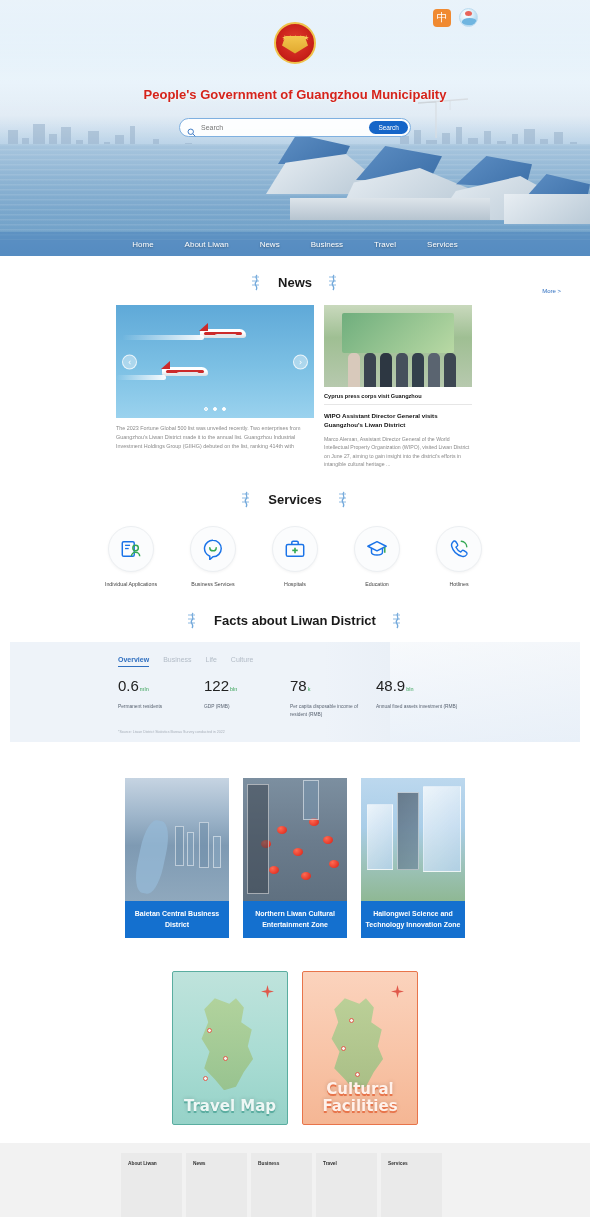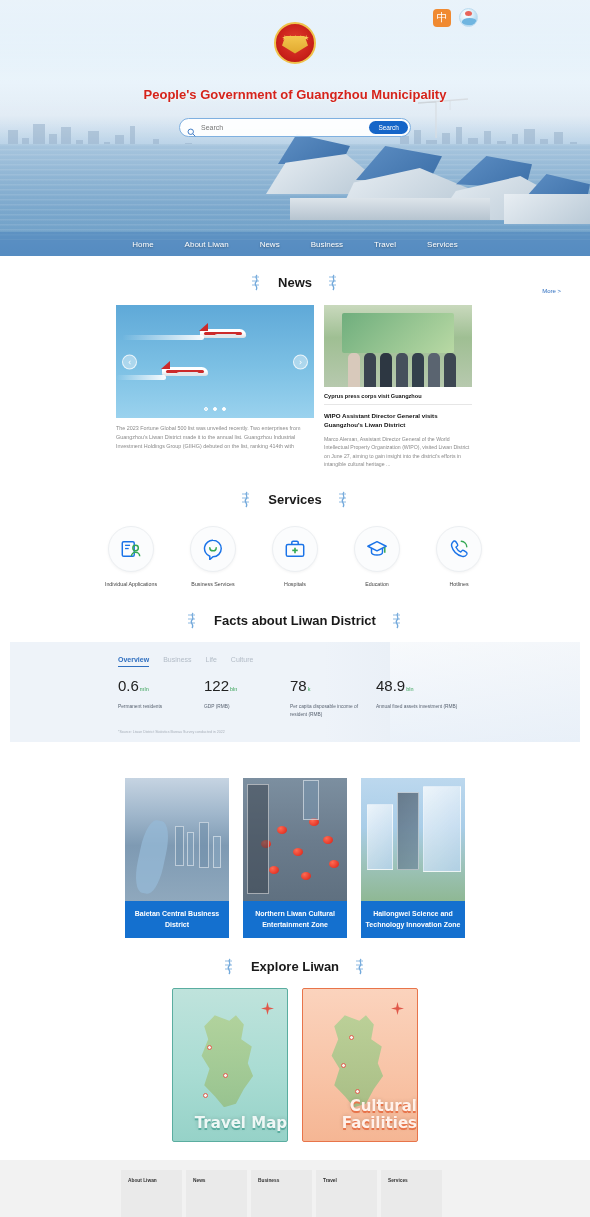--- a/index.html
+++ b/index.html
@@ -301,21 +301,21 @@
     position: absolute; left: 22px; top: 26px; width: 66px; height: 92px;
     background: linear-gradient(to bottom, rgba(176,208,146,.85), rgba(150,190,128,.8));
     clip-path: polygon(30% 0, 52% 6%, 62% 0, 74% 10%, 70% 26%, 86% 34%,
       80% 52%, 88% 66%, 74% 80%, 62% 96%, 44% 100%, 30% 88%,
       14% 76%, 22% 58%, 10% 44%, 20% 26%, 14% 12%);
   }
   .exp-compass {
     position: absolute; right: 13px; top: 12px; width: 13px; height: 13px;
   }
   .exp-label {
-    position: absolute; left: 0; right: 0; bottom: 10px; text-align: right;
+    position: absolute; left: 0; right: 0; bottom: 10px; text-align: center;
     font-size: 15px; font-weight: bold; line-height: 1.1;
     font-family: "DejaVu Sans", sans-serif;
   }
   .exp-label-1 { color: #eef7f5; text-shadow: 0 1.5px 0 #5aada0, 0 0 4px rgba(0,0,0,.18); }
   .exp-label-2 { color: #fff1ea; text-shadow: 0 1.5px 0 #e8744a, 0 0 4px rgba(0,0,0,.18); }
   .exp-label-3 { color: #f7f8e8; text-shadow: 0 1.5px 0 #a8ad5e, 0 0 4px rgba(0,0,0,.18); }
   .pin {
     position: absolute; width: 5px; height: 5px; border-radius: 50%;
     border: 1.2px solid #e05a4a; background: rgba(255,255,255,.85);
   }
@@ -655,35 +655,20 @@
         <div class="glass-bld" style="left:6px;top:26px;width:26px;height:66px"></div>
         <div class="glass-bld" style="left:36px;top:14px;width:22px;height:78px;background:linear-gradient(135deg,rgba(70,85,100,.7),rgba(110,135,155,.7))"></div>
         <div class="glass-bld" style="left:62px;top:8px;width:38px;height:86px"></div>
       </div>
       <div class="kba-cap">Hailongwei Science and Technology Innovation Zone</div>
     </div>
   </div>
 </div>
 
 <div class="explore">
-  <div class="sec-head">
-    <span class="orn">
-      <svg width="15" height="17" viewBox="0 0 15 17">
-          <path d="M8 1 C5 4,10 5,7 8 C4 11,10 12,7 16" stroke="#5b9bd5" stroke-width="1.3" fill="none"></path>
-          <path d="M3 3 h7 M3 7 h7 M3 11 h7" stroke="#5b9bd5" stroke-width=".8"></path>
-        </svg>
-    </span>
-    <span class="sec-title">Explore Liwan</span>
-    <span class="orn">
-      <svg width="15" height="17" viewBox="0 0 15 17">
-          <path d="M8 1 C5 4,10 5,7 8 C4 11,10 12,7 16" stroke="#5b9bd5" stroke-width="1.3" fill="none"></path>
-          <path d="M3 3 h7 M3 7 h7 M3 11 h7" stroke="#5b9bd5" stroke-width=".8"></path>
-        </svg>
-    </span>
-  </div>
 
   <div class="exp-row">
     <div class="exp-card exp-1">
       <div class="exp-map"></div>
       <div class="pin" style="left:34px;top:56px"></div>
       <div class="pin" style="left:50px;top:84px"></div>
       <div class="pin" style="left:30px;top:104px"></div>
       <span class="exp-compass">
         <svg width="13" height="13" viewBox="0 0 14 14">
             <path d="M7 0 L8.4 5.6 L14 7 L8.4 8.4 L7 14 L5.6 8.4 L0 7 L5.6 5.6 Z" fill="#e0584a"></path>

